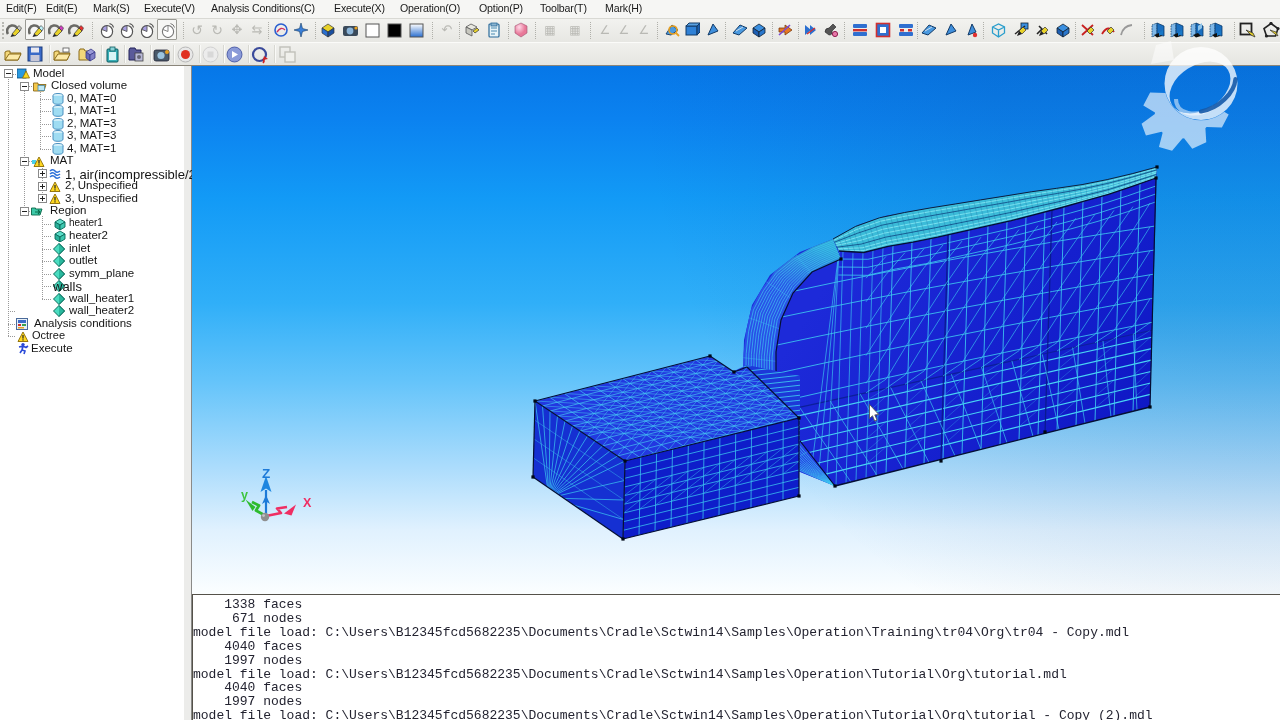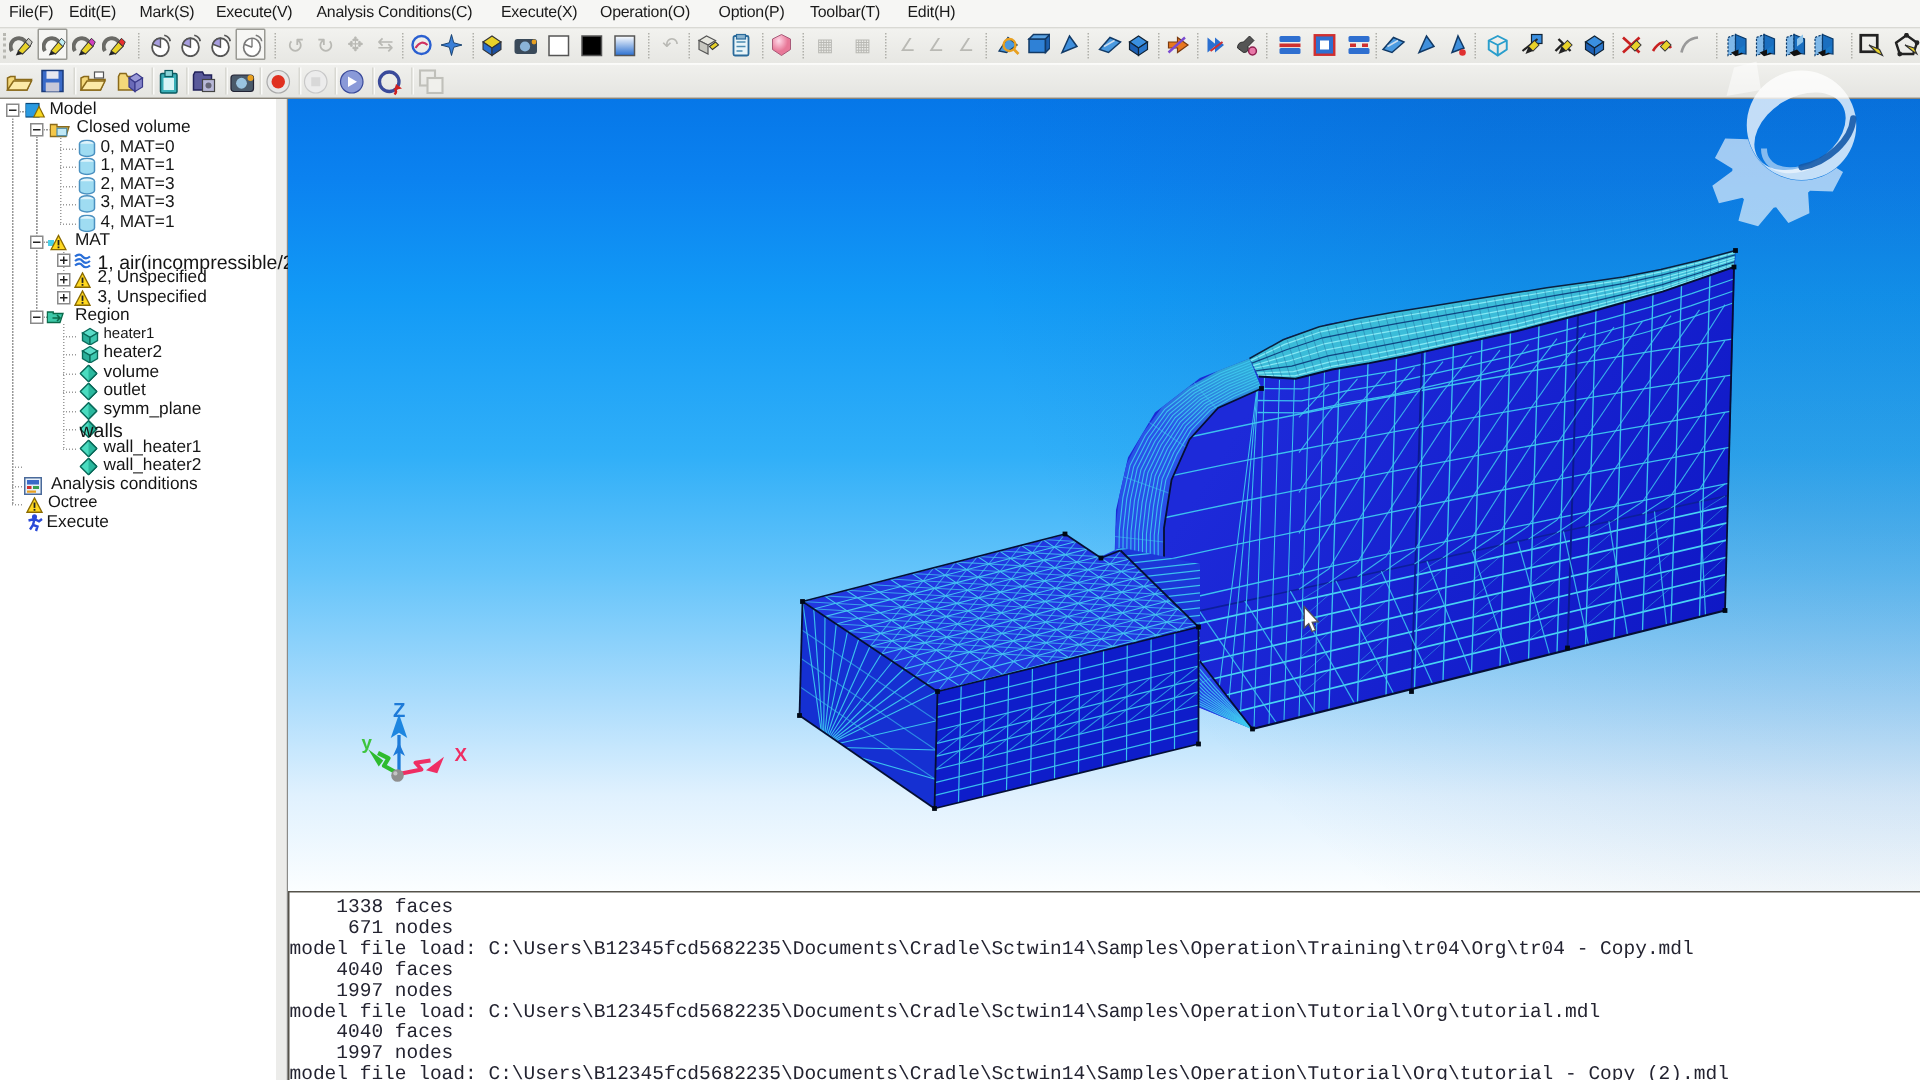--- a/index.html
+++ b/index.html
@@ -4,30 +4,30 @@
 body{width:1280px;height:720px;position:relative;overflow:hidden;background:#fff;font-family:"Liberation Sans",sans-serif}
 #menu{position:absolute;left:0;top:0;width:1280px;height:18px;background:#f6f6f4;font-size:10.6px;color:#1a1a1a;letter-spacing:-0.15px}
 #tb1{position:absolute;left:0;top:18px;width:1280px;height:24px;background:linear-gradient(#f2f2ef,#e7e7e3);border-top:1px solid #d9d9d4}
 #tb2{position:absolute;left:0;top:42px;width:1280px;height:23px;background:linear-gradient(#f0f0ed,#e5e5e1);border-top:1px solid #fbfbf9}
 #tbline{position:absolute;left:0;top:64.5px;width:1280px;height:1.5px;background:#8a857a}
 #tree{position:absolute;left:0;top:66px;width:192px;height:654px;background:#fff;border-right:1.5px solid #8a8a88}
 #vp{position:absolute;left:192px;top:66px;width:1088px;height:528px}
 #log{position:absolute;left:192px;top:594px;width:1088px;height:126px;background:#fff;border-top:1.5px solid #55524a;border-left:1.5px solid #55524a;font-family:"Liberation Mono",monospace;font-size:13px;line-height:13.9px;color:#232330;padding-top:3px}
 </style></head><body>
 <div id="menu">
-    <span style="position:absolute;left:6px;top:2px">File(F)</span>
+    <span style="position:absolute;left:6px;top:2px">Edit(F)</span>
     <span style="position:absolute;left:46px;top:2px">Edit(E)</span>
     <span style="position:absolute;left:93px;top:2px">Mark(S)</span>
     <span style="position:absolute;left:144px;top:2px">Execute(V)</span>
     <span style="position:absolute;left:211px;top:2px">Analysis Conditions(C)</span>
     <span style="position:absolute;left:334px;top:2px">Execute(X)</span>
     <span style="position:absolute;left:400px;top:2px">Operation(O)</span>
     <span style="position:absolute;left:479px;top:2px">Option(P)</span>
     <span style="position:absolute;left:540px;top:2px">Toolbar(T)</span>
-    <span style="position:absolute;left:605px;top:2px">Edit(H)</span>
+    <span style="position:absolute;left:605px;top:2px">Mark(H)</span>
   </div>
 <div id="tb1"></div>
 <div style="position:absolute;left:2px;top:22px;width:2px;height:17px;border-left:2px dotted #b8b8b2"></div>
 <div style="position:absolute;left:2px;top:46px;width:2px;height:17px;border-left:2px dotted #b8b8b2"></div>
 <div id="tb2"></div>
 <svg style="position:absolute;left:6px;top:22px" width="16" height="16" viewBox="0 0 16 16">
     <path d="M2 12 A5.5 5.5 0 1 1 12 10" stroke="#6a6a66" stroke-width="2.6" fill="none"></path>
     <path d="M6 12 L11 6 L14 9 L9 14 Z" fill="#e8d22a" stroke="#333" stroke-width="0.7"></path>
     <path d="M11 6 L13 3.5 L15.5 6 L14 9 Z" fill="#c8c8c0" stroke="#333" stroke-width="0.6"></path>
     <path d="M4.5 15 L6 12 L9 14 Z" fill="#222"></path>
@@ -462,21 +462,21 @@
 <svg style="position:absolute;left:54px;top:230.3px" width="12" height="12" viewBox="0 0 12 12">
     <path d="M1 4 L6 1 L11 4 L6 7 Z" fill="#5adcc8" stroke="#0a6a5a" stroke-width="0.9"></path>
     <path d="M1 4 L6 7 L6 12 L1 9 Z" fill="#2ab09a" stroke="#0a6a5a" stroke-width="0.9"></path>
     <path d="M11 4 L6 7 L6 12 L11 9 Z" fill="#3ec8b0" stroke="#0a6a5a" stroke-width="0.9"></path>
   </svg>
 <div style="position:absolute;left:69px;top:229.2px;font-size:11.5px;color:#151515;white-space:nowrap">heater2</div>
 <svg style="position:absolute;left:53px;top:242.8px" width="12" height="12" viewBox="0 0 12 12">
     <path d="M6 0.5 L11.5 6 L6 11.5 L0.5 6 Z" fill="#4adcc0" stroke="#0a6a5a" stroke-width="1"></path>
     <path d="M6 0.5 L11.5 6 L6 11.5" fill="#2ab89e" stroke="#0a6a5a" stroke-width="1"></path>
   </svg>
-<div style="position:absolute;left:69px;top:241.7px;font-size:11.5px;color:#151515;white-space:nowrap">volume</div>
+<div style="position:absolute;left:69px;top:241.7px;font-size:11.5px;color:#151515;white-space:nowrap">inlet</div>
 <svg style="position:absolute;left:53px;top:255.3px" width="12" height="12" viewBox="0 0 12 12">
     <path d="M6 0.5 L11.5 6 L6 11.5 L0.5 6 Z" fill="#4adcc0" stroke="#0a6a5a" stroke-width="1"></path>
     <path d="M6 0.5 L11.5 6 L6 11.5" fill="#2ab89e" stroke="#0a6a5a" stroke-width="1"></path>
   </svg>
 <div style="position:absolute;left:69px;top:254.2px;font-size:11.5px;color:#151515;white-space:nowrap">outlet</div>
 <svg style="position:absolute;left:53px;top:267.8px" width="12" height="12" viewBox="0 0 12 12">
     <path d="M6 0.5 L11.5 6 L6 11.5 L0.5 6 Z" fill="#4adcc0" stroke="#0a6a5a" stroke-width="1"></path>
     <path d="M6 0.5 L11.5 6 L6 11.5" fill="#2ab89e" stroke="#0a6a5a" stroke-width="1"></path>
   </svg>
 <div style="position:absolute;left:69px;top:266.7px;font-size:11.5px;color:#151515;white-space:nowrap">symm_plane</div>

